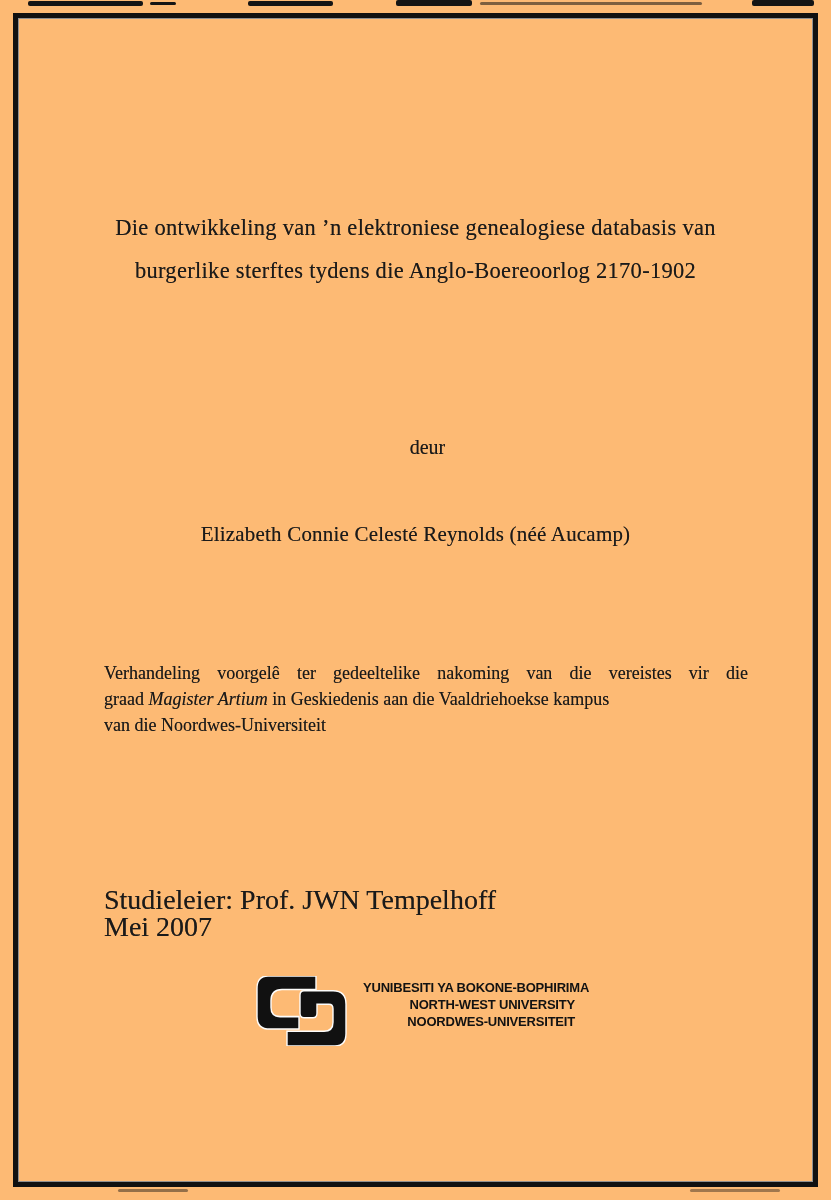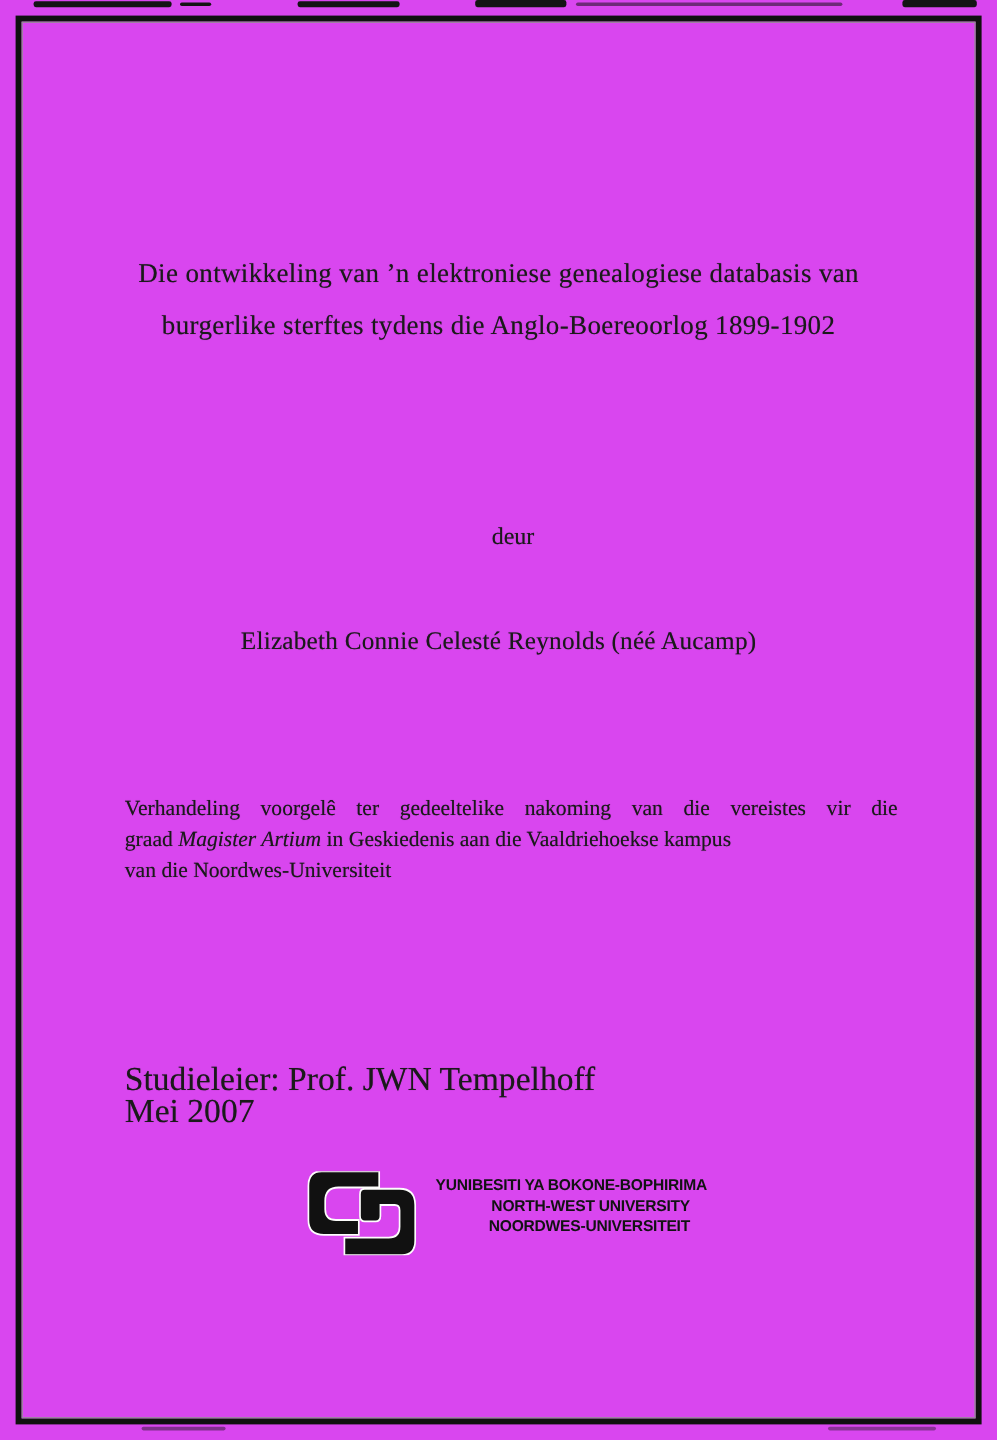--- a/index.html
+++ b/index.html
@@ -10,21 +10,21 @@
     width: 831px;
     height: 1200px;
     background: #ffffff;
     overflow: hidden;
     font-family: "Liberation Serif", "DejaVu Serif", serif;
   }
   .scan-page {
     position: relative;
     width: 831px;
     height: 1200px;
-    background: #d946ef;
+    background: #fdba74;
   }
   
   .smudge {
     position: absolute;
     background: #141414;
     border-radius: 2px;
   }
   
   .frame {
     position: absolute;
@@ -137,21 +137,21 @@
   <div class="smudge" style="left:752px;top:0;width:62px;height:6px;"></div>
   <div class="smudge" style="left:118px;top:1189px;width:70px;height:3px;opacity:0.45;"></div>
   <div class="smudge" style="left:690px;top:1189px;width:90px;height:3px;opacity:0.4;"></div>
 
   <div class="frame">
     <div class="frame-inner"></div>
   </div>
 
   <div class="title-block ink">
     <div>Die ontwikkeling van ’n elektroniese genealogiese databasis van</div>
-    <div>burgerlike sterftes tydens die Anglo-Boereoorlog 1899-1902</div>
+    <div>burgerlike sterftes tydens die Anglo-Boereoorlog 2170-1902</div>
   </div>
 
   <div class="byline ink">deur</div>
 
   <div class="author ink">Elizabeth Connie Celesté Reynolds (néé Aucamp)</div>
 
   <div class="statement ink">
     <div class="justified">Verhandeling voorgelê ter gedeeltelike nakoming van die vereistes vir die</div>
     <div><span>graad </span><span class="it">Magister Artium</span><span> in Geskiedenis aan die Vaaldriehoekse kampus</span></div>
     <div>van die Noordwes-Universiteit</div>

